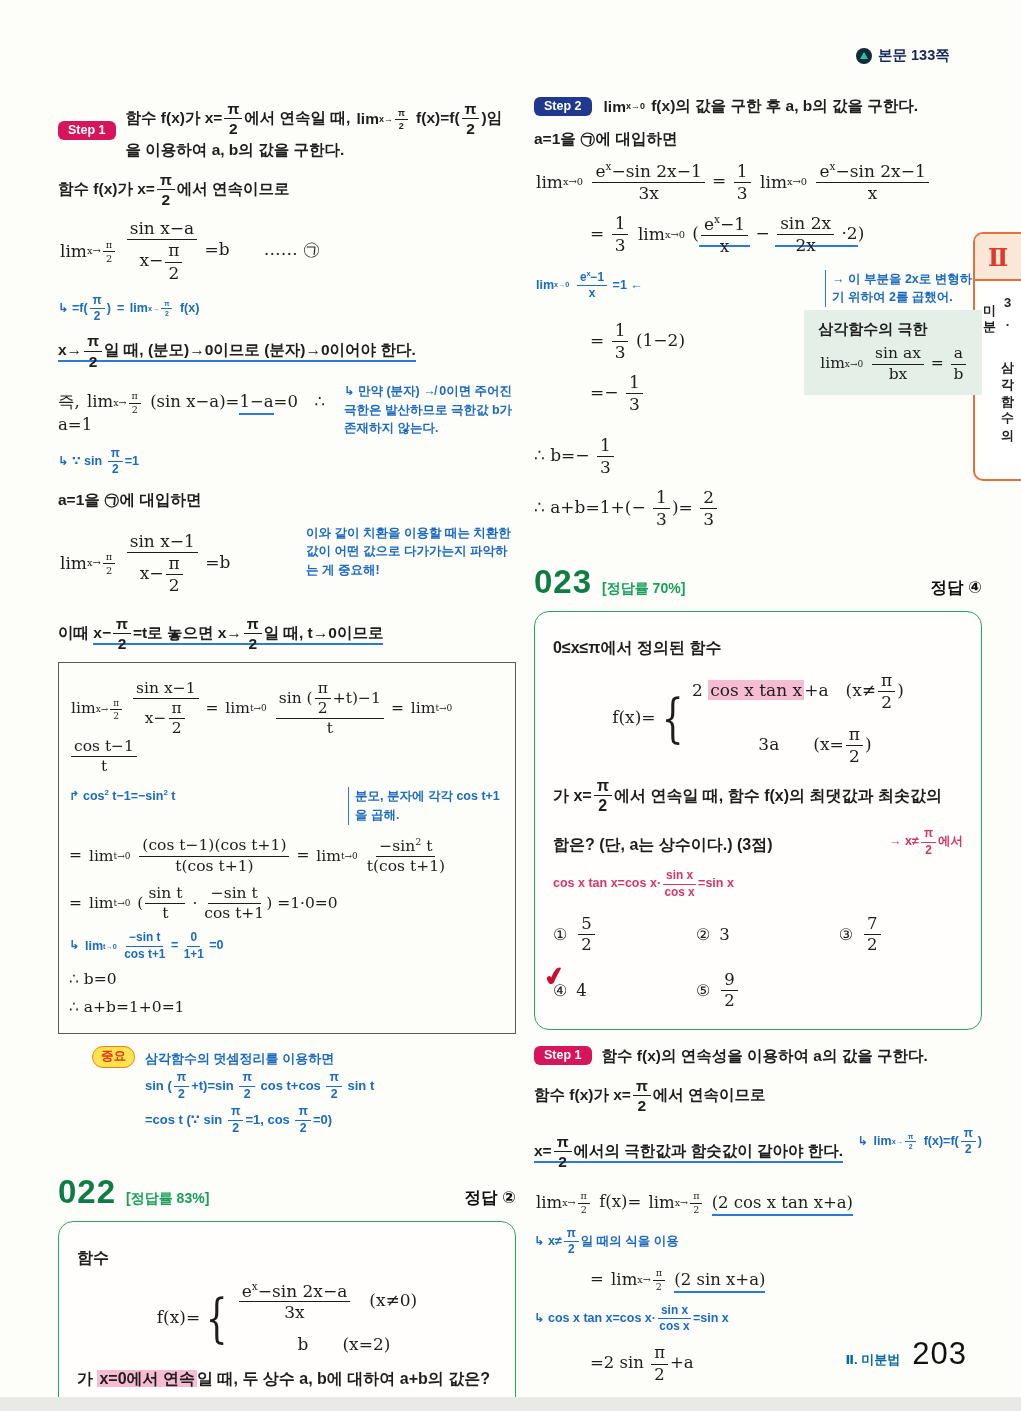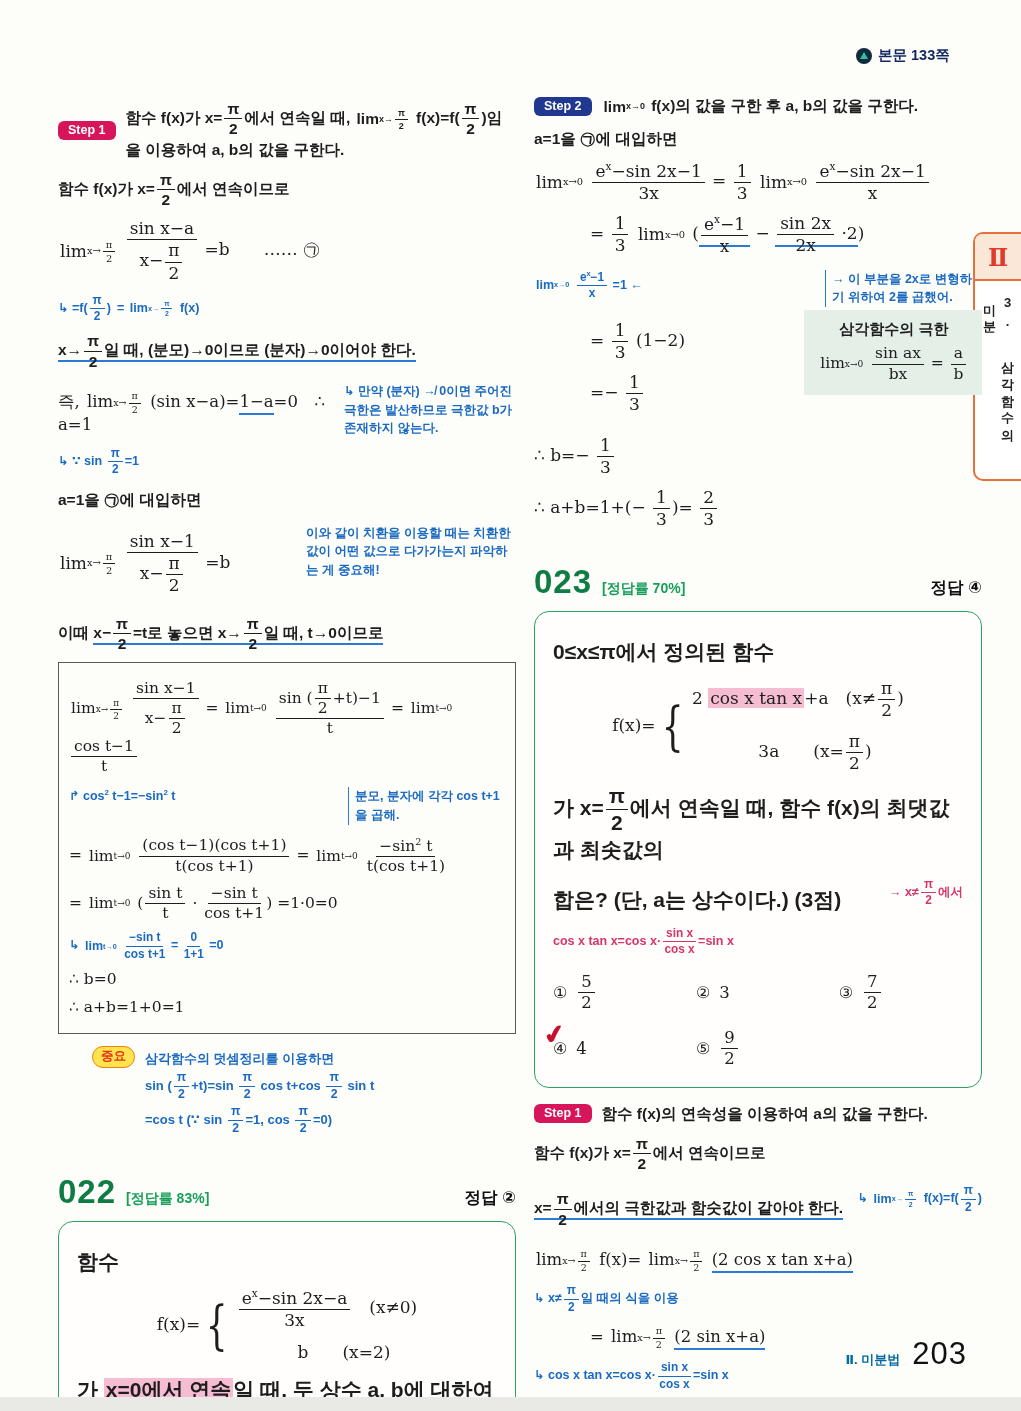--- a/index.html
+++ b/index.html
@@ -61,31 +61,31 @@
   .dbox .eq{font-size:15.5px;margin:9px 0;}
   .impblock{display:flex;gap:10px;align-items:flex-start;margin:10px 0 10px 34px;}
   .impcol .note{font-size:13px;}
 
   
   .probhead{display:flex;align-items:baseline;margin:34px 0 10px;}
   .pnum{font-size:33px;font-weight:800;color:#0e7c44;letter-spacing:1px;}
   .prate{font-size:14px;font-weight:700;color:#18a05b;margin-left:10px;}
   .pans{margin-left:auto;font-size:16.5px;font-weight:800;color:#111;}
   .pbox{border:1.7px solid #2fa15e;border-radius:15px;padding:15px 18px 18px;background:#fffefc;}
-  .pbox .line{font-size:21px;}
+  .pbox .line{font-size:16px;}
   .choices{display:grid;grid-template-columns:1.15fr 1.15fr 1fr;row-gap:16px;margin-top:16px;}
   .choice{position:relative;display:flex;gap:9px;align-items:center;
           font-family:"DejaVu Serif","Liberation Serif",serif;font-size:16.5px;}
   .cmark{font-size:16px;}
   .check{position:absolute;left:-9px;top:-9px;color:#c8102e;font-size:25px;font-weight:700;
          transform:rotate(-12deg);}
 
   
   .mintbox{background:#e3efe7;padding:10px 14px 12px;margin-left:26px;flex:none;}
-  .mintbox .mtitle{font-size:15px;font-weight:800;margin-bottom:2px;margin-left:21px;}
+  .mintbox .mtitle{font-size:15px;font-weight:800;margin-bottom:2px;}
   .mintbox .eq{margin:6px 0 0;font-size:15.5px;}
 
   
   .backref{position:absolute;left:856px;top:46px;display:flex;align-items:center;gap:6px;
            font-size:14.5px;font-weight:800;color:#10265c;}
   .bicon{position:relative;width:16px;height:16px;border-radius:50%;background:#0e2b3d;flex:none;}
   .bicon::after{content:"";position:absolute;left:4px;top:4px;border-left:4px solid transparent;
                 border-right:4px solid transparent;border-bottom:7px solid #2bc4a0;}
 
   

